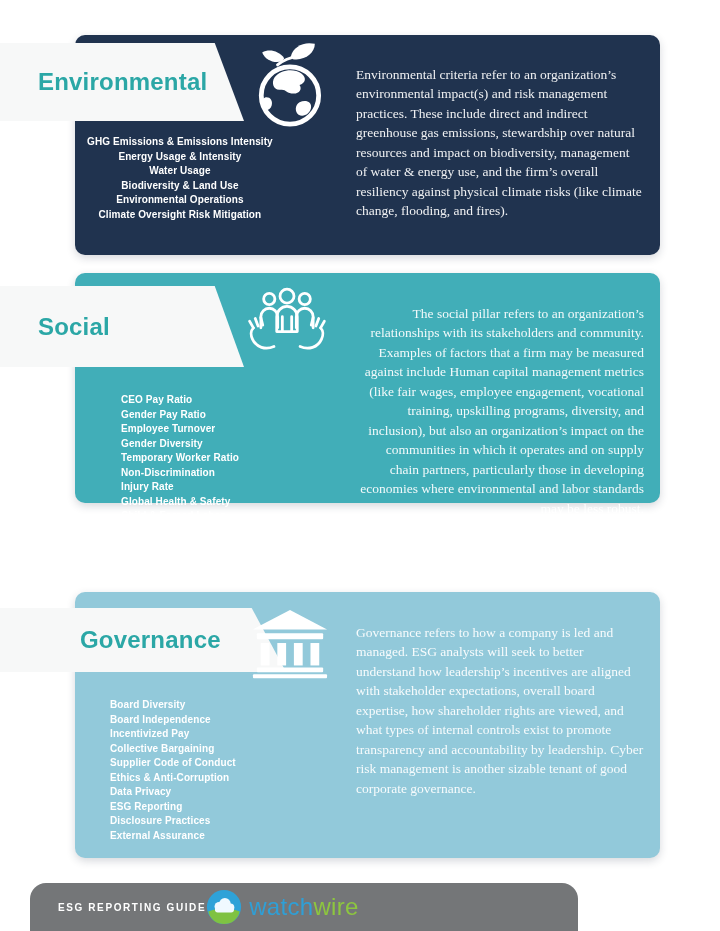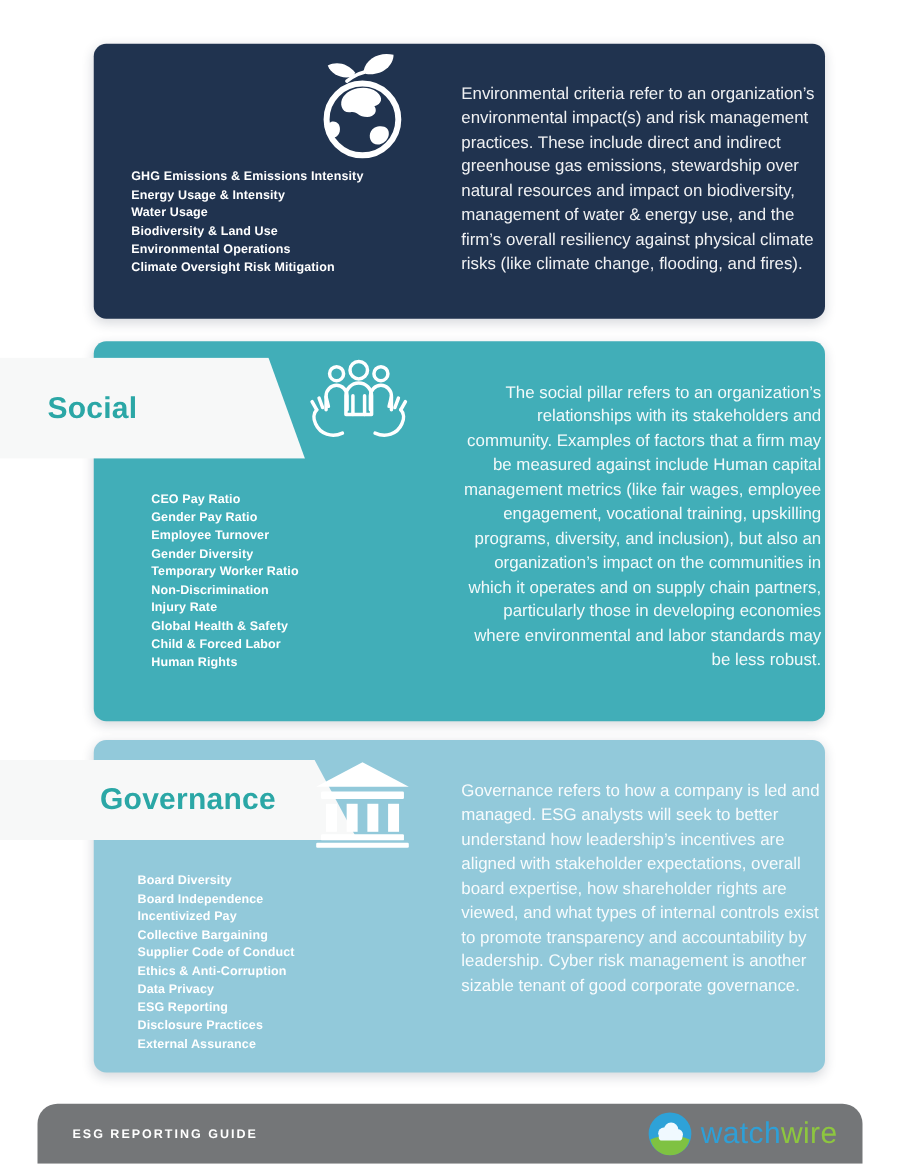--- a/index.html
+++ b/index.html
@@ -7,21 +7,21 @@
   body {
     width:720px; height:931px; position:relative; overflow:hidden;
     background:#ffffff;
     font-family:"Liberation Sans", sans-serif;
   }
   .card {
     position:absolute; left:75px; width:585px; border-radius:10px;
     box-shadow:0 3px 9px rgba(25,40,60,0.18);
   }
   .card.env    { top:35px;  height:220px; background:var(--navy,#20334f); }
-  .card.social { top:273px; height:304px; background:var(--teal,#41aeb8); }
+  .card.social { top:273px; height:230px; background:var(--teal,#41aeb8); }
   .card.gov    { top:592px; height:266px; background:var(--lightblue,#92c9da); }
 
   .banner {
     position:absolute; left:-75px; width:244px; background:var(--banner,#f7f8f8);
     clip-path:polygon(0 0, 88% 0, 100% 100%, 0 100%);
     display:flex; align-items:center;
   }
   .env    .banner { top:8px;  height:78px; }
   .social .banner { top:13px; height:81px; }
   .gov    .banner { top:16px; height:64px;padding-left:42px; }
@@ -34,52 +34,55 @@
   .env    .icon-wrap { left:170px; top:6px;  width:88px; height:88px; }
   .social .icon-wrap { left:170px; top:12px; width:84px; height:82px; }
   .gov    .icon-wrap { left:176px; top:17px; width:78px; height:70px; }
   .icon-wrap svg { display:block; width:100%; height:100%; }
 
   ul.metrics {
     position:absolute; list-style:none; margin:0; padding:0;
     color:#ffffff; font-weight:bold; font-size:10px; line-height:14.5px;
     letter-spacing:0.1px;
   }
-  .env    ul.metrics { left:30px; top:100px; }
+  .env    ul.metrics { left:12px; top:100px;text-align:center; }
   .social ul.metrics { left:46px; top:120px; }
   .gov    ul.metrics { left:35px; top:106px; }
 
   .desc {
-    position:absolute; left:294px; width:288px;
-    color:rgba(255,255,255,0.93); font-size:13.5px; line-height:19.5px;
+    position:absolute; left:281px; width:288px;
+    color:rgba(255,255,255,0.93); font-size:13.5px; line-height:19.5px;font-family:Liberation Serif, serif;
   }
   .env    .desc { top:16px; }
   .social .desc { top:17px;text-align:right; }
   .gov    .desc { top:17px; }
 
   .footer {
-    position:absolute; left:30px; top:883px; width:660px; height:48px;
+    position:absolute; left:30px; top:883px; width:548px; height:48px;
     background:var(--footer-gray,#747678); border-radius:16px 16px 0 0;
-    display:flex; align-items:center; justify-content:space-between;
+    display:flex; align-items:center; 
     padding:0 20px 0 28px; box-sizing:border-box;
   }
   .footer-label {
     color:#ffffff; font-size:10px; font-weight:bold; letter-spacing:1.6px;
   }
   .logo { display:flex; align-items:center; gap:7px; }
   .logo-icon { width:36px; height:36px; }
   .logo-icon svg { display:block; width:100%; height:100%; }
   .logo-text { font-size:24px; font-weight:normal; letter-spacing:0.3px; line-height:1; }
   .logo-text .p1 { color:var(--logo-blue,#2f9fd6); }
   .logo-text .p2 { color:var(--logo-green,#8dc63f); }
 </style>
 </head>
 <body>
 
 <section class="card env">
+  <div class="banner">
+    <h2>Environmental</h2>
+  </div>
   <div class="icon-wrap">
     <svg viewBox="0 0 90 92" aria-hidden="true">
       <g fill="#ffffff">
         <path d="M47 16 c2 -10 14 -16 25 -13 c0 10 -11 18 -23 16 z"></path>
         <path d="M40 18 c-6 -8 -16 -10 -23 -6 c3 8 13 12 21 9 z"></path>
       </g>
       <path d="M33 25 c7 -6 13 -8 22 -9" fill="none" stroke="#ffffff" stroke-width="3" stroke-linecap="round"></path>
       <circle cx="46" cy="57" r="30" fill="none" stroke="#ffffff" stroke-width="5"></circle>
       <g fill="#ffffff">
         <path d="M30 38 c6 -8 20 -10 28 -4 c6 5 4 10 -2 12 c3 4 0 9 -6 9 c-8 0 -8 -5 -14 -4 c-7 1 -10 -7 -6 -13 z"></path>

